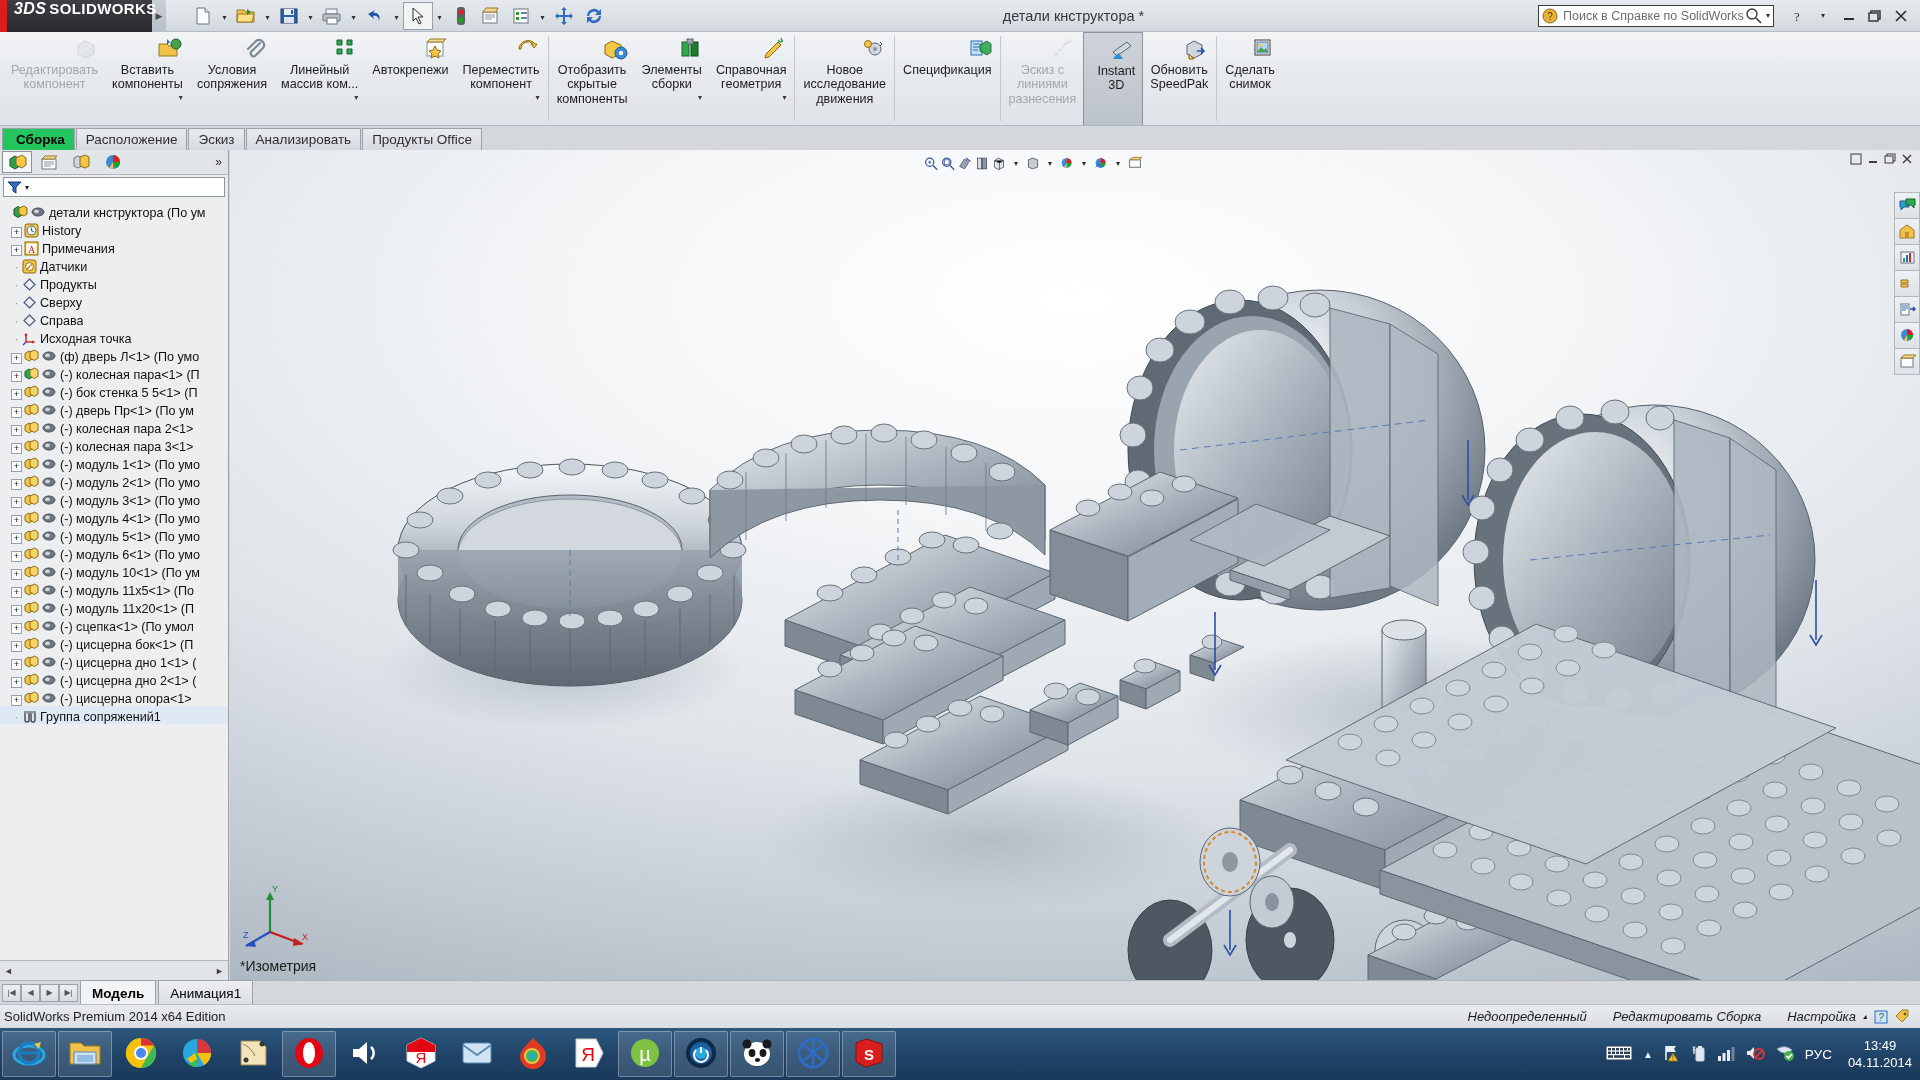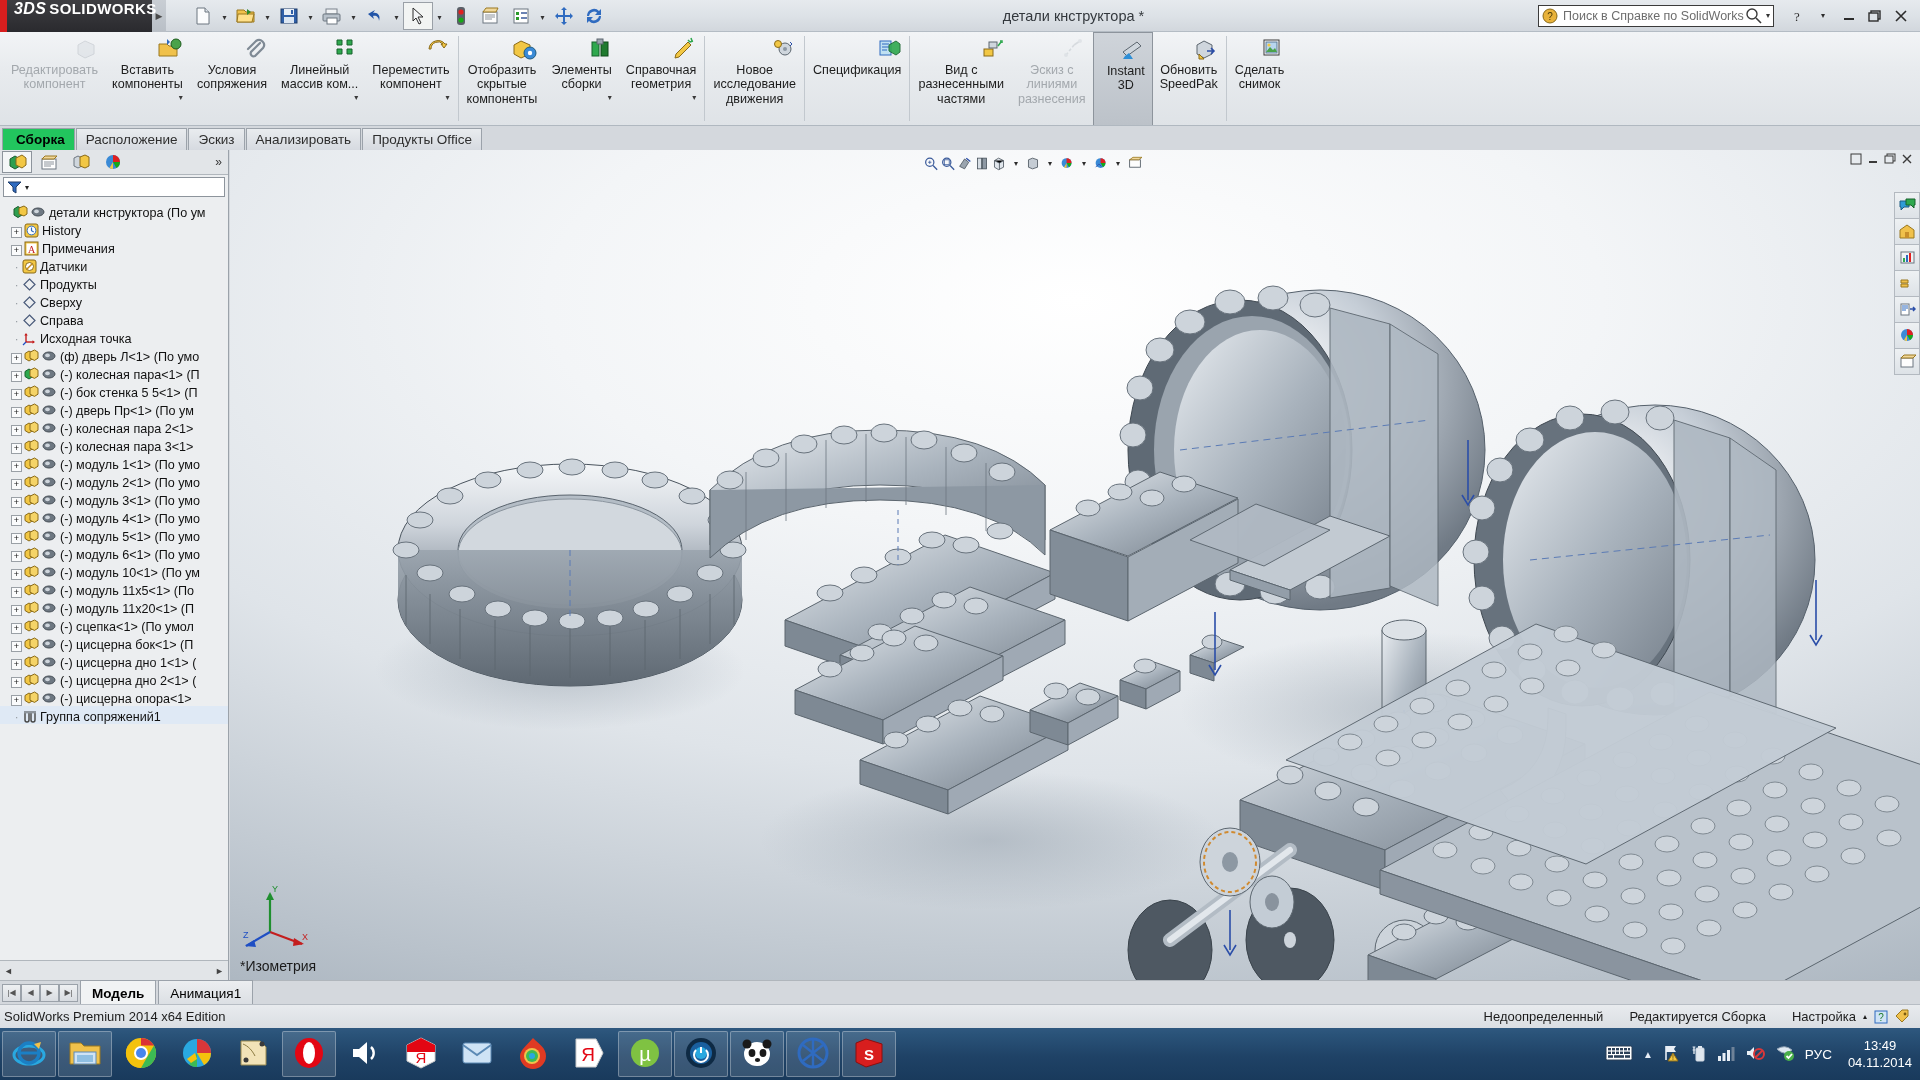--- a/index.html
+++ b/index.html
@@ -172,21 +172,21 @@
           border:1px solid #9ba2aa; border-bottom:none; margin-left:2px;
           background:linear-gradient(to bottom,#eceef0,#dadee3); }
   .sheet.sel{ font-weight:bold; background:#f1f3f4; }
   #statusbar{
     position:absolute; left:0; top:1004px; width:1920px; height:24px;
     background:linear-gradient(to bottom,#e8ebee,#dadee3);
     border-top:1px solid #b7bdc4;
     display:flex; align-items:center; font-size:13px; color:#1c1c1c;
   }
   #statusbar .l{ padding-left:4px; }
-  #statusbar .r{ margin-left:auto; display:flex; align-items:center; gap:26px; padding-right:10px; }
+  #statusbar .r{ margin-left:auto; display:flex; align-items:center; gap:26px; padding-right:10px;font-style:italic; }
 
   
   #taskbar{
     position:absolute; left:0; top:1028px; width:1920px; height:52px;
     background:linear-gradient(to bottom,#2f587f 0%, #2a5379 12%, #1f4266 55%, #193a5c 100%);
     display:flex; align-items:center; padding-left:2px;
   }
   .tbi{ width:54px;height:46px;display:flex;align-items:center;justify-content:center;
         margin-right:2px; position:relative;}
   .tbi.framed{ background:rgba(255,255,255,.13); border:1px solid rgba(255,255,255,.3);
@@ -374,20 +374,30 @@
           </g>
         </svg>
       </div>
       <div class="lbl">Линейный
 массив ком...</div>
       <div class="caret">▾</div>
     </div>
     <div class="rb">
       <div class="ico">
         <svg width="24" height="24" viewBox="0 0 24 24">
+          <rect x="3" y="5" width="16" height="14" fill="#fdfdfd" stroke="#8a8f95"></rect>
+          <path d="M3 5l3-3h16l-3 3z" fill="#f0d79a" stroke="#9a7820"></path>
+          <path d="M11 9l2 4 4 1-3 3 1 4-4-2-4 2 1-4-3-3 4-1z" fill="#f2c744" stroke="#8a6a18"></path>
+        </svg>
+      </div>
+      <div class="lbl">Автокрепежи</div>
+    </div>
+    <div class="rb">
+      <div class="ico">
+        <svg width="24" height="24" viewBox="0 0 24 24">
           <path d="M5 12a7 7 0 0 1 12-5l-2 0 3 4 3-4-2 0A9 9 0 0 0 3 12z" fill="#f2c744" stroke="#8a6a18"></path>
         </svg>
       </div>
       <div class="lbl">Переместить
 компонент</div>
       <div class="caret">▾</div>
     </div>
     <div class="rsep"></div>
     <div class="rb">
       <div class="ico">
@@ -443,32 +453,20 @@
       <div class="ico">
         <svg width="24" height="24" viewBox="0 0 24 24">
           <rect x="3" y="4" width="11" height="14" fill="#bfe0f2" stroke="#2f6bc0"></rect>
           <path d="M5 7h7M5 10h7M5 13h5" stroke="#2f6bc0"></path>
           <path d="M12 8l7-4 4 3v8l-4 3-7-4z" fill="#2ea84e" stroke="#16622c" opacity=".9"></path>
         </svg>
       </div>
       <div class="lbl">Спецификация</div>
     </div>
     <div class="rsep"></div>
-    <div class="rb">
-      <div class="ico">
-        <svg width="24" height="24" viewBox="0 0 24 24">
-          <rect x="4" y="12" width="9" height="7" fill="#f2c744" stroke="#8a6a18"></rect>
-          <rect x="9" y="5" width="8" height="6" fill="#cfd6dd" stroke="#5c666f"></rect>
-          <path d="M18 9l3-4M20 4h2v2" stroke="#2ea84e" stroke-width="1.5" fill="none"></path>
-        </svg>
-      </div>
-      <div class="lbl">Вид с
-разнесенными
-частями</div>
-    </div>
     <div class="rb dis">
       <div class="ico" style="opacity: 0.42;">
         <svg width="24" height="24" viewBox="0 0 24 24">
           <path d="M4 18l8-10" stroke="#b6bcc3" stroke-width="1.6" stroke-dasharray="3 2"></path>
           <path d="M12 8l6-4" stroke="#b6bcc3" stroke-width="1.6"></path>
           <circle cx="4" cy="18" r="2" fill="#cdd2d8"></circle>
           <circle cx="18" cy="4" r="2" fill="#cdd2d8"></circle>
         </svg>
       </div>
       <div class="lbl">Эскиз с
@@ -1407,21 +1405,21 @@
     <div class="navb">▶</div>
     <div class="navb">▶|</div>
     <div class="sheet sel">Модель</div>
     <div class="sheet">Анимация1</div>
   </div>
 
 <div id="statusbar">
   <div class="l">SolidWorks Premium 2014 x64 Edition</div>
   <div class="r">
     <span>Недоопределенный</span>
-    <span>Редактируется Сборка</span>
+    <span>Редактировать Сборка</span>
     <span style="display:flex;align-items:center;gap:7px">
       <span>Настройка</span>
       <span style="font-size:8px">▴</span>
       <svg width="14" height="14" viewBox="0 0 14 14">
           <rect x="1" y="1" width="12" height="12" fill="#cfe3f5" stroke="#2f6bc0"></rect>
           <text x="7" y="11" font-size="10" text-anchor="middle" fill="#1e7a2e" font-family="Liberation Sans, sans-serif">?</text>
         </svg>
       <svg width="15" height="15" viewBox="0 0 15 15">
           <path d="M1 7l6-6h6v6l-6 6z" fill="#f0c14b" stroke="#9a7820"></path>
           <circle cx="10" cy="5" r="1.4" fill="#7a5a10"></circle>

